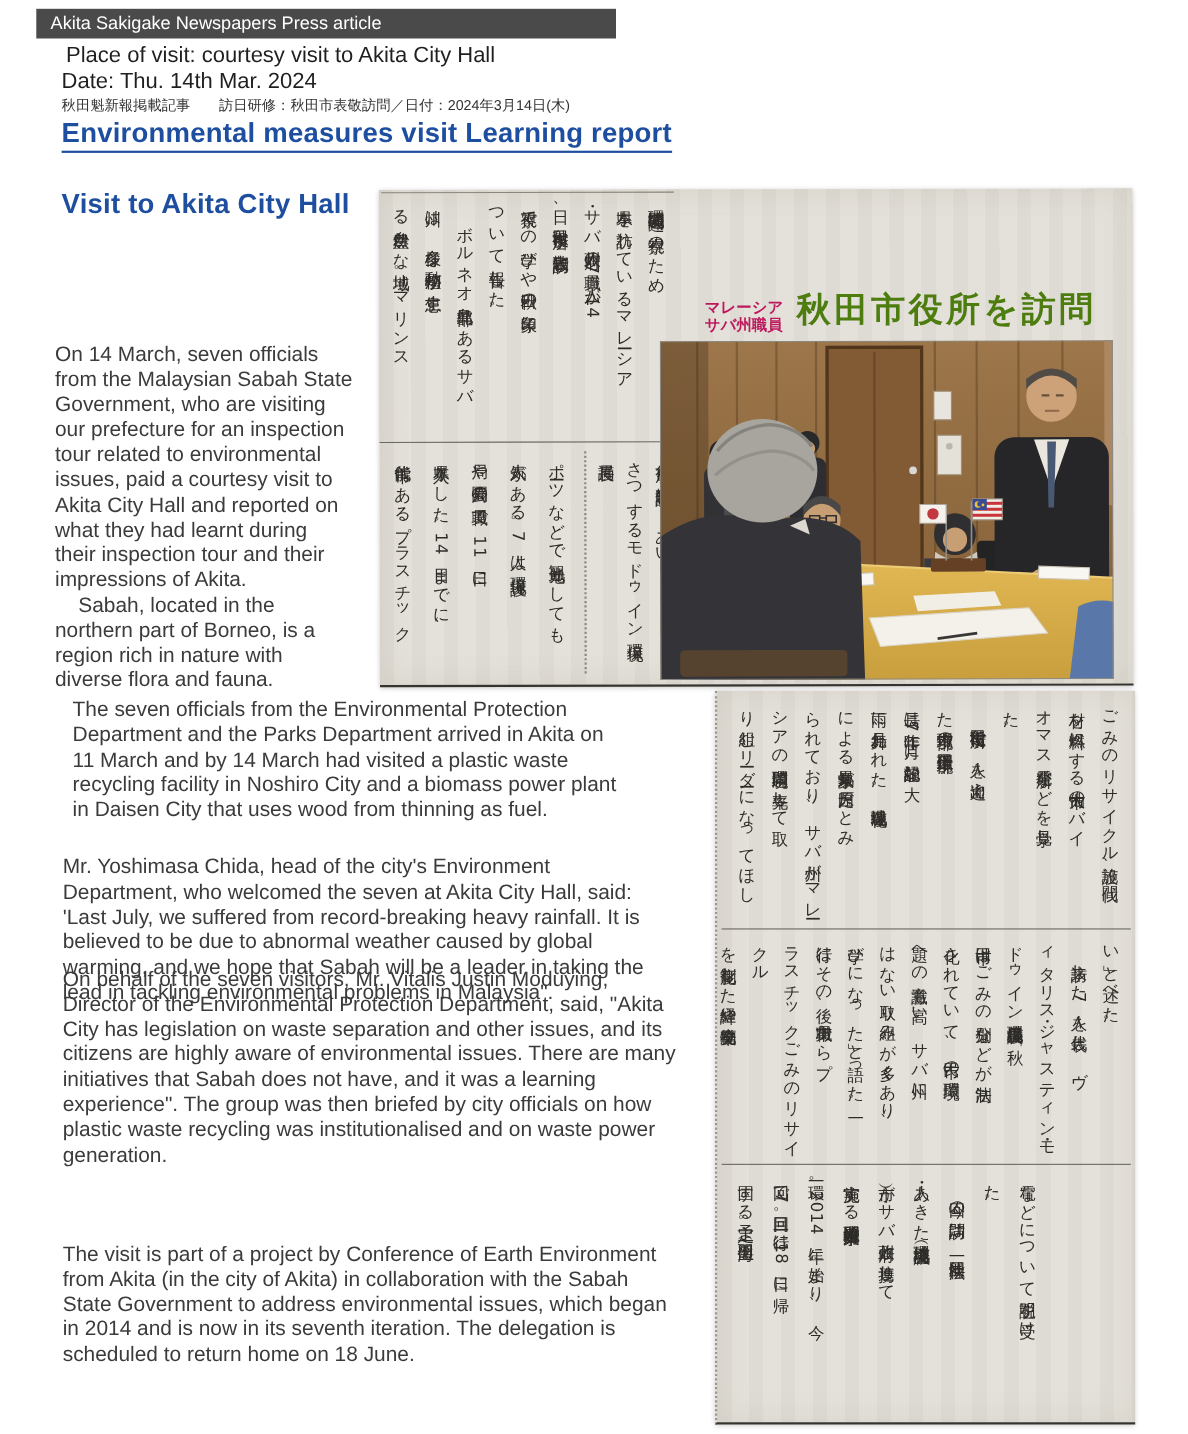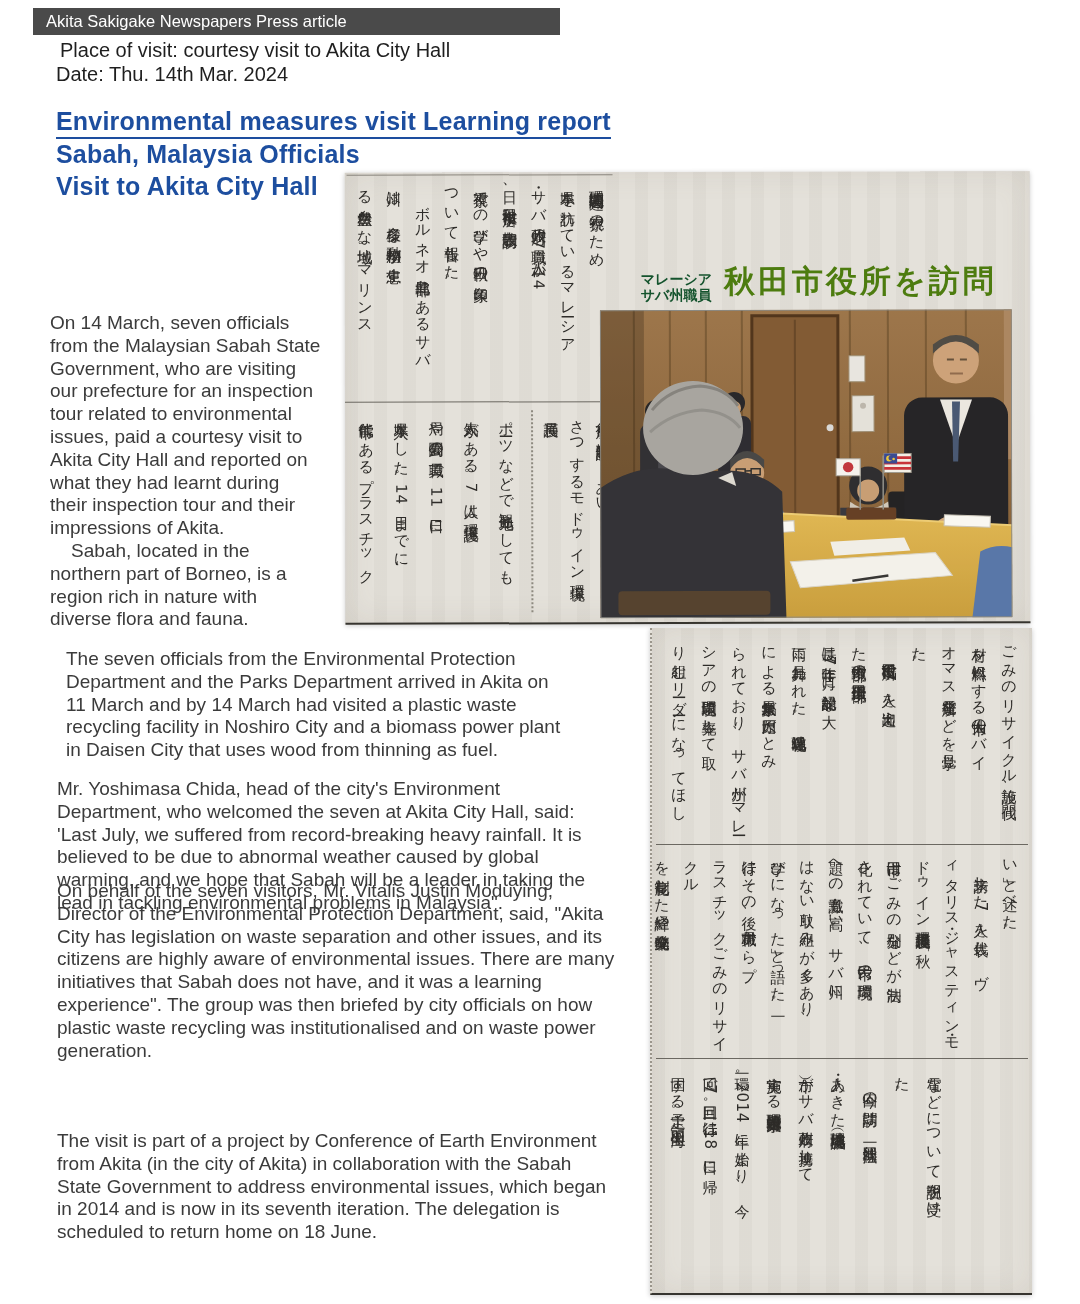--- a/index.html
+++ b/index.html
@@ -24,37 +24,37 @@
          font-family:"DejaVu Sans",sans-serif;color:#2e2c29;}
   .rule-h{background:#6b6861;height:1px;}
 
   
   .scan-en{white-space:pre-line;color:#3b3b3b;font-size:19px;line-height:22.8px;
            font-family:"Liberation Sans",sans-serif;}
 
   .headline{font-family:"DejaVu Sans",sans-serif;font-weight:bold;color:#262420;
             font-size:41px;letter-spacing:2px;}
   .subhead-wrap{display:flex;align-items:center;}
-  .subhead-small{font-size:14px;font-weight:bold;line-height:16px;color:#14532d;white-space:nowrap;margin-top:11px;}
+  .subhead-small{font-size:14px;font-weight:bold;line-height:16px;color:#be185d;white-space:nowrap;margin-top:11px;}
   .subhead-main{font-family:"DejaVu Serif",serif;font-size:31px;font-weight:600;color:#4d7c0f;
                 letter-spacing:3px;margin-left:12px;white-space:nowrap;}
 
   .scan-line{background:#c7c7c7;}
 </style>
 </head>
 <body>
 
 <div id="page">
 
   <div class="abs banner">Akita Sakigake Newspapers Press article</div>
   <div class="abs meta-line" style="left:60px;top:38px;">Place of visit: courtesy visit to Akita City Hall</div>
   <div class="abs meta-line" style="left:56px;top:62px;">Date: Thu. 14th Mar. 2024</div>
+  <div class="abs jp-meta" style="left:56px;top:87px;">秋田魁新報掲載記事　　訪日研修：秋田市表敬訪問／日付：2024年3月14日(木)</div>
 
   <div class="abs blue-title underlined" style="left:56px;top:107px;">Environmental measures visit Learning report</div>
-  <div class="abs blue-title" style="left:56px;top:140px;">Sabah, Malaysia Officials</div>
   <div class="abs blue-title" style="left:56px;top:172px;">Visit to Akita City Hall</div>
 
   <div class="abs clip" style="left:345px;top:172px;width:685px;height:450px;border-bottom:2px solid #36342f;transform:rotate(-0.12deg);">
 
     <div class="abs" style="left:2px;top:2px;width:266px;height:1px;background:#8a867e;"></div>
     <div class="abs vtext" style="left:4px;top:7px;width:262px;height:224px;font-size:15px;line-height:29px;letter-spacing:1px;">環境問題関連の視察のため
 本県を訪れているマレーシア
 ・サバ州政府の職員7人が14
 日、秋田市役所を表敬訪問し、
 視察での学びや秋田の印象に
@@ -263,21 +263,21 @@
 tour related to environmental
 issues, paid a courtesy visit to
 Akita City Hall and reported on
 what they had learnt during
 their inspection tour and their
 impressions of Akita.
 &nbsp;&nbsp;&nbsp;&nbsp;Sabah, located in the
 northern part of Borneo, is a
 region rich in nature with
 diverse flora and fauna.</div>
-  <div class="abs scan-en" style="left:66px;top:648px;width:600px;">The seven officials from the Environmental Protection
+  <div class="abs scan-en" style="left:66px;top:635px;width:600px;">The seven officials from the Environmental Protection
 Department and the Parks Department arrived in Akita on
 11 March and by 14 March had visited a plastic waste
 recycling facility in Noshiro City and a biomass power plant
 in Daisen City that uses wood from thinning as fuel.</div>
   <div class="abs scan-en" style="left:57px;top:778px;width:610px;">Mr. Yoshimasa Chida, head of the city's Environment
 Department, who welcomed the seven at Akita City Hall, said:
 'Last July, we suffered from record-breaking heavy rainfall. It is
 believed to be due to abnormal weather caused by global
 warming, and we hope that Sabah will be a leader in taking the
 lead in tackling environmental problems in Malaysia".</div>

